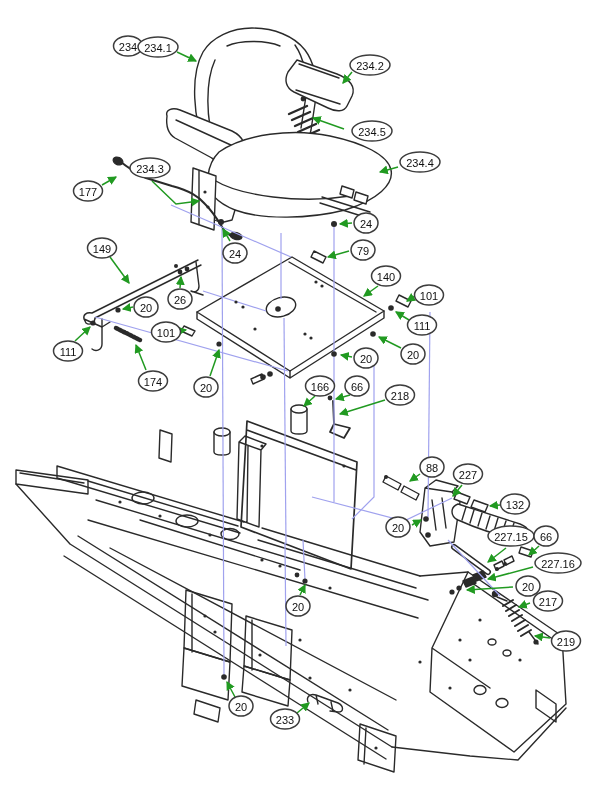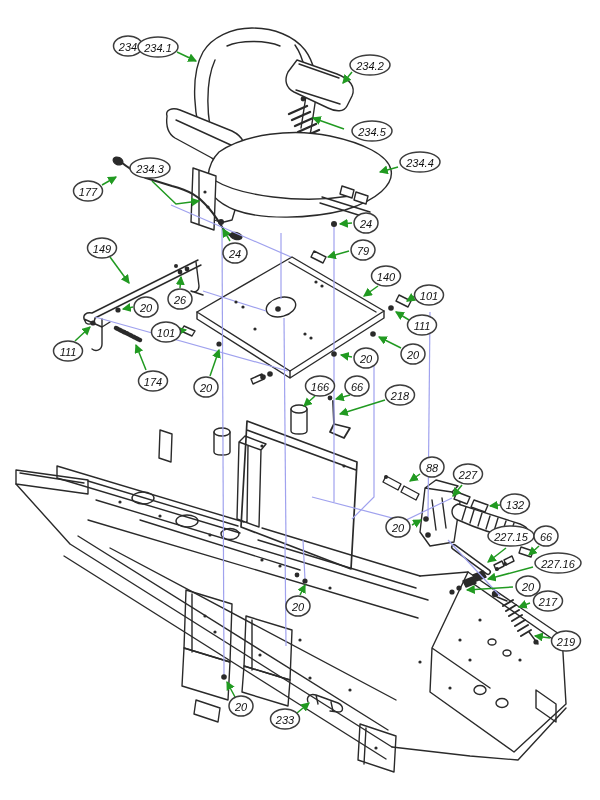--- a/index.html
+++ b/index.html
@@ -1,16 +1,16 @@
 <!DOCTYPE html>
 <html><head>
 <meta charset="utf-8">
 <style>
   html,body{margin:0;padding:0;background:#fff;}
-  #page{position:relative;width:600px;height:800px;background:#fff;overflow:hidden;font-style:italic;}
+  #page{position:relative;width:600px;height:800px;background:#fff;overflow:hidden;}
   svg{display:block;}
   .callout-text{font-family:"Liberation Sans",sans-serif;}
 </style>
 </head>
 <body>
 
 <div id="page">
 <svg id="diagram" width="600" height="800" viewBox="0 0 600 800" xmlns="http://www.w3.org/2000/svg">
   <defs>
     <marker id="arrow" markerWidth="8" markerHeight="8" refX="5.2" refY="3" orient="auto">

